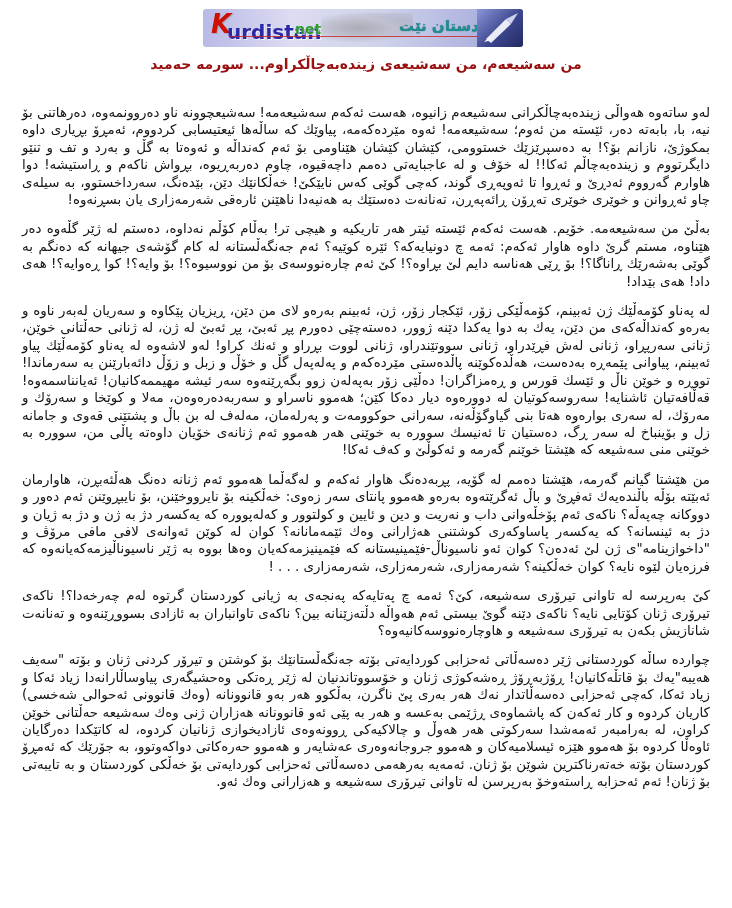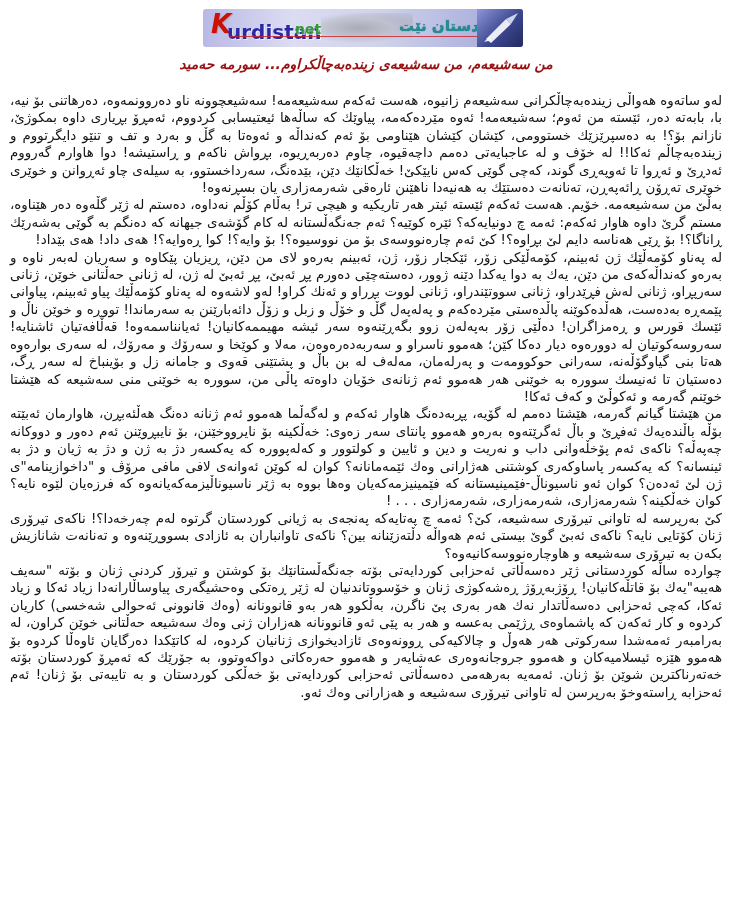--- a/index.html
+++ b/index.html
@@ -50,28 +50,28 @@
   .pen-box{
     position:absolute;right:0;top:0;width:46px;height:38px;
     background:linear-gradient(135deg,#8d96d8 0%,#3c478f 55%,#232a60 100%);
   }
   .pen-box svg{position:absolute;right:3px;top:3px;}
 
   
   .article-title{
     margin:0;position:absolute;left:0;top:56px;width:732px;
     text-align:center;direction:rtl;
-    color:#991111;font-size:14px;font-weight:bold;font-style:italic;
+    color:#991111;font-size:14px;font-weight:bold;
   }
   .article-body{
     position:absolute;left:10px;top:92px;width:712px;
     direction:rtl;text-align:justify;
     color:#141414;font-size:13.4px;line-height:17.4px;
   }
-  .article-body p{margin:0;padding:0;}
+  .article-body p{margin:12px;padding:0;}
 </style>
 </head>
 <body>
 
 <div class="page">
 
   <div class="banner">
     <span class="logo-k">K</span>
     <span class="logo-urdistan">urdistan</span>
     <span class="logo-net">net</span>
@@ -87,17 +87,17 @@
     </div>
   </div>
 
   <h1 class="article-title">من سه‌شیعه‌م، من سه‌شیعه‌ی زینده‌به‌چاڵکراوم... سورمه حه‌مید</h1>
 
   <div class="article-body">
       <p>لەو ساتەوە هەواڵی زیندەبەچاڵکرانی سەشیعەم زانیوە، هەست ئەکەم سەشیعەمە! سەشیعچوونە ناو دەروونمەوە، دەرهاتنی بۆ نیە، با، بابەتە دەر، ئێستە من ئەوم؛ سەشیعەمە! ئەوە مێردەکەمە، پیاوێك کە ساڵەها ئیعتیسابی کردووم، ئەمڕۆ بڕیاری داوە بمکوژێ، نازانم بۆ؟! بە دەسپرێزێك خستوومی، کێشان کێشان هێناومی بۆ ئەم کەنداڵە و ئەوەتا بە گڵ و بەرد و تف و تنێو دایگرتووم و زیندەبەچاڵم ئەکا!! لە خۆف و لە عاجبایەتی دەمم داچەقیوە، چاوم دەربەڕیوە، بڕواش ناکەم و ڕاستیشە! دوا هاوارم گەرووم ئەدڕێ و ئەڕوا تا ئەوپەڕی گوند، کەچی گوێی کەس نایێکێ! خەڵکانێك دێن، بێدەنگ، سەرداخستوو، بە سیلەی چاو ئەڕوانن و خوێری خوێری تەڕۆن ڕائەپەڕن، تەنانەت دەستێك بە هەنیەدا ناهێنن ئارەقی شەرمەزاری یان بسڕنەوە!</p>
       <p>بەڵێ من سەشیعەمە. خۆیم. هەست ئەکەم ئێستە ئیتر هەر تاریکیە و هیچی تر! بەڵام کۆڵم نەداوە، دەستم لە ژێر گڵەوە دەر هێناوە، مستم گرێ داوە هاوار ئەکەم: ئەمە چ دونیایەکە؟ ئێرە کوێیە؟ ئەم جەنگەڵستانە لە کام گۆشەی جیهانە کە دەنگم بە گوێی بەشەرێك ڕاناگا؟! بۆ ڕێی هەناسە دایم لێ بڕاوە؟! کێ ئەم چارەنووسەی بۆ من نووسیوە؟! بۆ وایە؟! کوا ڕەوایە؟! هەی داد! هەی بێداد!</p>
       <p>لە پەناو کۆمەڵێك ژن ئەبینم، کۆمەڵێکی زۆر، ئێکجار زۆر، ژن، ئەبینم بەرەو لای من دێن، ڕیزیان پێکاوە و سەریان لەبەر ناوە و بەرەو کەنداڵەکەی من دێن، یەك بە دوا یەکدا دێنە ژوور، دەستەچێی دەورم پڕ ئەبێ، پڕ ئەبێ لە ژن، لە ژنانی حەڵتانی خوێن، ژنانی سەرپڕاو، ژنانی لەش فڕێدراو، ژنانی سووتێندراو، ژنانی لووت بڕراو و ئەنك کراو! لەو لاشەوە لە پەناو کۆمەڵێك پیاو ئەبینم، پیاوانی پێمەڕە بەدەست، هەڵدەکوێنە پاڵدەستی مێردەکەم و پەلەپەل گڵ و خۆڵ و زبل و زۆڵ دائەبارێنن بە سەرماندا! تووڕە و خوێن ناڵ و ئێسك قورس و ڕەمزاگران! دەڵێی زۆر بەپەلەن زوو بگەڕێنەوە سەر ئیشە مهیممەکانیان! ئەیانناسمەوە! قەڵافەتیان ئاشنایە! سەروسەکوتیان لە دوورەوە دیار دەکا کێن؛ هەموو ناسراو و سەربەدەرەوەن، مەلا و کوێخا و سەرۆك و مەرۆك، لە سەری بوارەوە هەتا بنی گیاوگۆڵەنە، سەرانی حوکوومەت و پەرلەمان، مەلەف لە بن باڵ و پشتێنی قەوی و جامانە زل و بۆینباخ لە سەر ڕگ، دەستیان تا ئەنیسك سوورە بە خوێنی هەر هەموو ئەم ژنانەی خۆیان داوەتە پاڵی من، سوورە بە خوێنی منی سەشیعە کە هێشتا خوێنم گەرمە و ئەکوڵێ و کەف ئەکا!</p>
       <p>من هێشتا گیانم گەرمە، هێشتا دەمم لە گۆیە، پڕبەدەنگ هاوار ئەکەم و لەگەڵما هەموو ئەم ژنانە دەنگ هەڵئەبڕن، هاوارمان ئەبێتە بۆڵە باڵندەیەك ئەفڕێ و باڵ ئەگرێتەوە بەرەو هەموو پانتای سەر زەوی: خەڵکینە بۆ نایرووخێنن، بۆ نایبڕوێنن ئەم دەور و دووکانە چەپەڵە؟ ناکەی ئەم پۆخڵەوانی داب و نەریت و دین و ئایین و کولتوور و کەلەپوورە کە یەکسەر دژ بە ژن و دژ بە ژیان و دژ بە ئینسانە؟ کە یەکسەر پاساوکەری کوشتنی هەژارانی وەك ئێمەمانانە؟ کوان لە کوێن ئەوانەی لافی مافی مرۆڤ و "داخوازینامە"ی ژن لێ ئەدەن؟ کوان ئەو ناسیوناڵ-فێمینیستانە کە فێمینیزمەکەیان وەها بووە بە ژێر ناسیوناڵیزمەکەیانەوە کە فرزەیان لێوە نایە؟ کوان خەڵکینە؟ شەرمەزاری، شەرمەزاری، شەرمەزاری . . . !</p>
-      <p>کێ بەرپرسە لە تاوانی تیرۆری سەشیعە، کێ؟ ئەمە چ پەتایەکە پەنجەی بە ژیانی کوردستان گرتوە لەم چەرخەدا؟! ناکەی تیرۆری ژنان کۆتایی نایە؟ ناکەی ئەبێ گوێ بیستی ئەم هەواڵە دڵتەزێنانە بین؟ ناکەی تاوانباران بە ئازادی بسووڕێنەوە و تەنانەت شانازیش بکەن بە تیرۆری سەشیعە و هاوچارەنووسەکانیەوە؟</p>
+      <p>کێ بەرپرسە لە تاوانی تیرۆری سەشیعە، کێ؟ ئەمە چ پەتایەکە پەنجەی بە ژیانی کوردستان گرتوە لەم چەرخەدا؟! ناکەی تیرۆری ژنان کۆتایی نایە؟ ناکەی دێنە گوێ بیستی ئەم هەواڵە دڵتەزێنانە بین؟ ناکەی تاوانباران بە ئازادی بسووڕێنەوە و تەنانەت شانازیش بکەن بە تیرۆری سەشیعە و هاوچارەنووسەکانیەوە؟</p>
       <p>چواردە ساڵە کوردستانی ژێر دەسەڵاتی ئەحزابی کوردایەتی بۆتە جەنگەڵستانێك بۆ کوشتن و تیرۆر کردنی ژنان و بۆتە "سەیف هەیبە"یەك بۆ قاتڵەکانیان! ڕۆژبەڕۆژ ڕەشەکوژی ژنان و خۆسووتاندنیان لە ژێر ڕەتکی وەحشیگەری پیاوساڵارانەدا زیاد ئەکا و زیاد ئەکا، کەچی ئەحزابی دەسەڵاتدار نەك هەر بەری پێ ناگرن، بەڵکوو هەر بەو قانوونانە (وەك قانوونی ئەحوالی شەخسی) کاریان کردوە و کار ئەکەن کە پاشماوەی ڕژێمی بەعسە و هەر بە پێی ئەو قانوونانە هەزاران ژنی وەك سەشیعە حەڵتانی خوێن کراون، لە بەرامبەر ئەمەشدا سەرکوتی هەر هەوڵ و چالاکیەکی ڕوونەوەی ئازادیخوازی ژنانیان کردوە، لە کاتێکدا دەرگایان ئاوەڵا کردوە بۆ هەموو هێزە ئیسلامیەکان و هەموو جروجانەوەری عەشایەر و هەموو حەرەکاتی دواکەوتوو، بە جۆرێك کە ئەمڕۆ کوردستان بۆتە خەتەرناکترین شوێن بۆ ژنان. ئەمەیە بەرهەمی دەسەڵاتی ئەحزابی کوردایەتی بۆ خەڵکی کوردستان و بە تایبەتی بۆ ژنان! ئەم ئەحزابە ڕاستەوخۆ بەرپرسن لە تاوانی تیرۆری سەشیعە و هەزارانی وەك ئەو.</p>
     </div>
 
 </div>
 
 </body></html>

